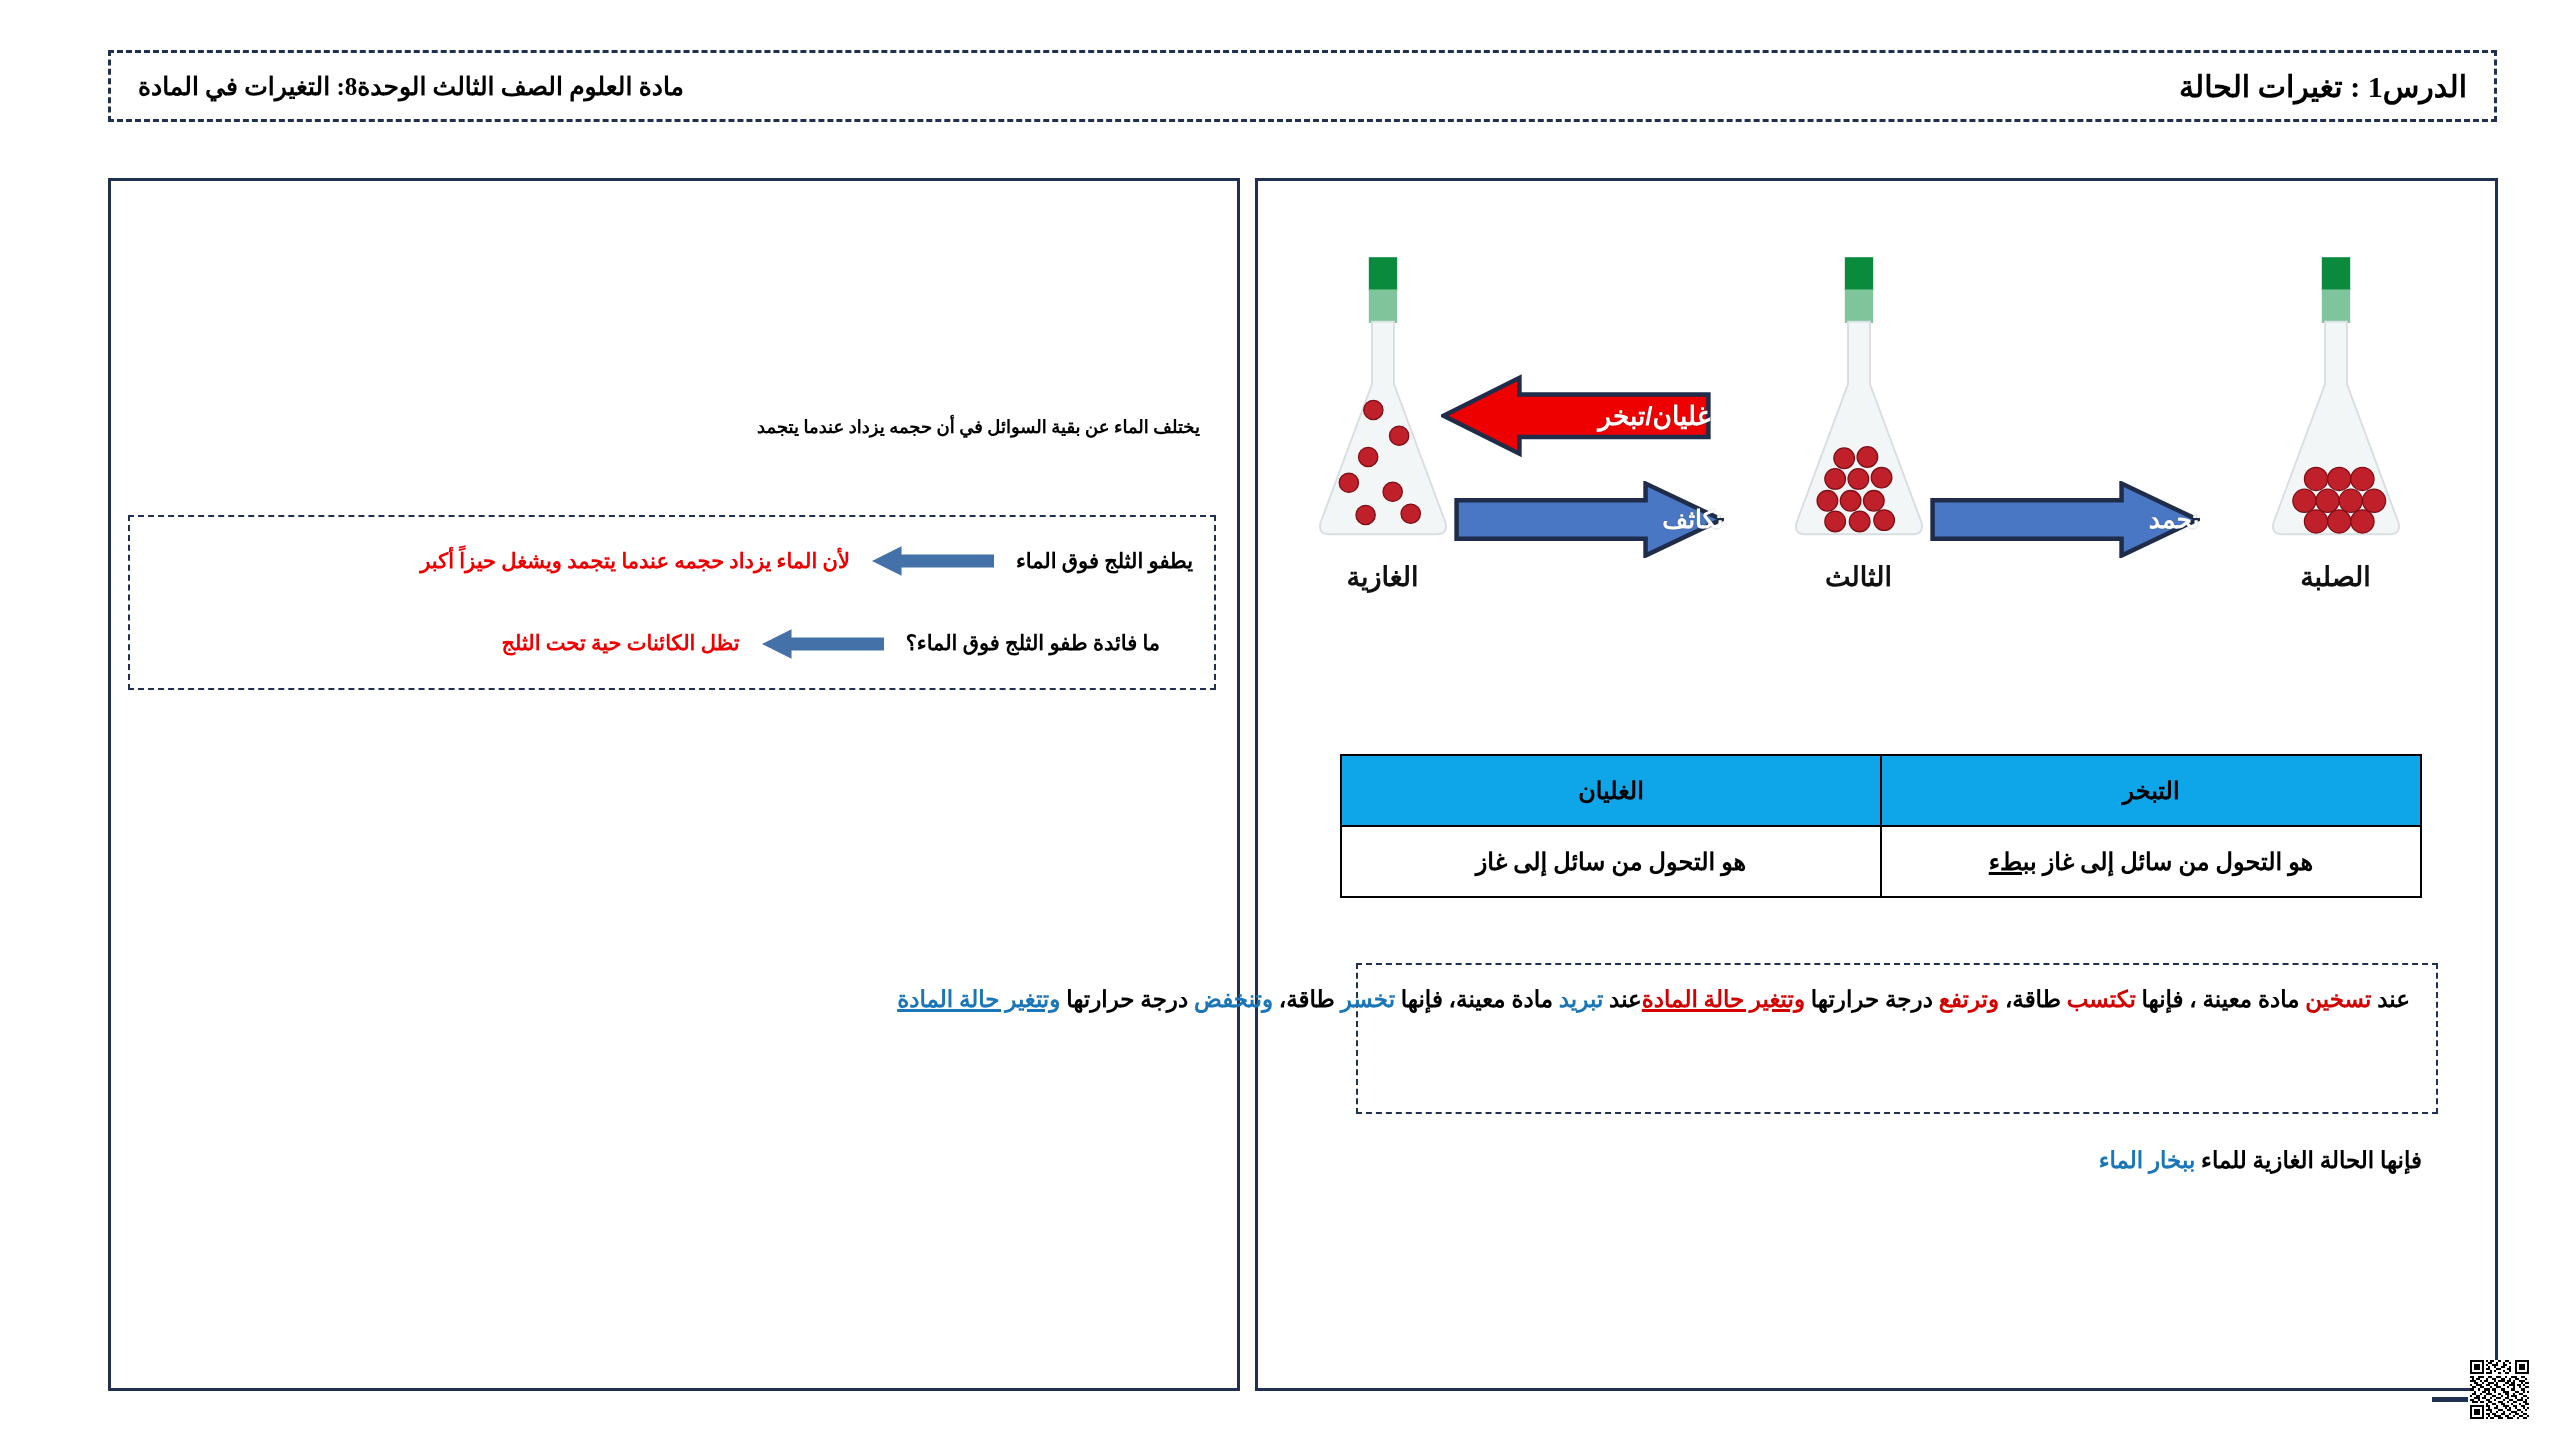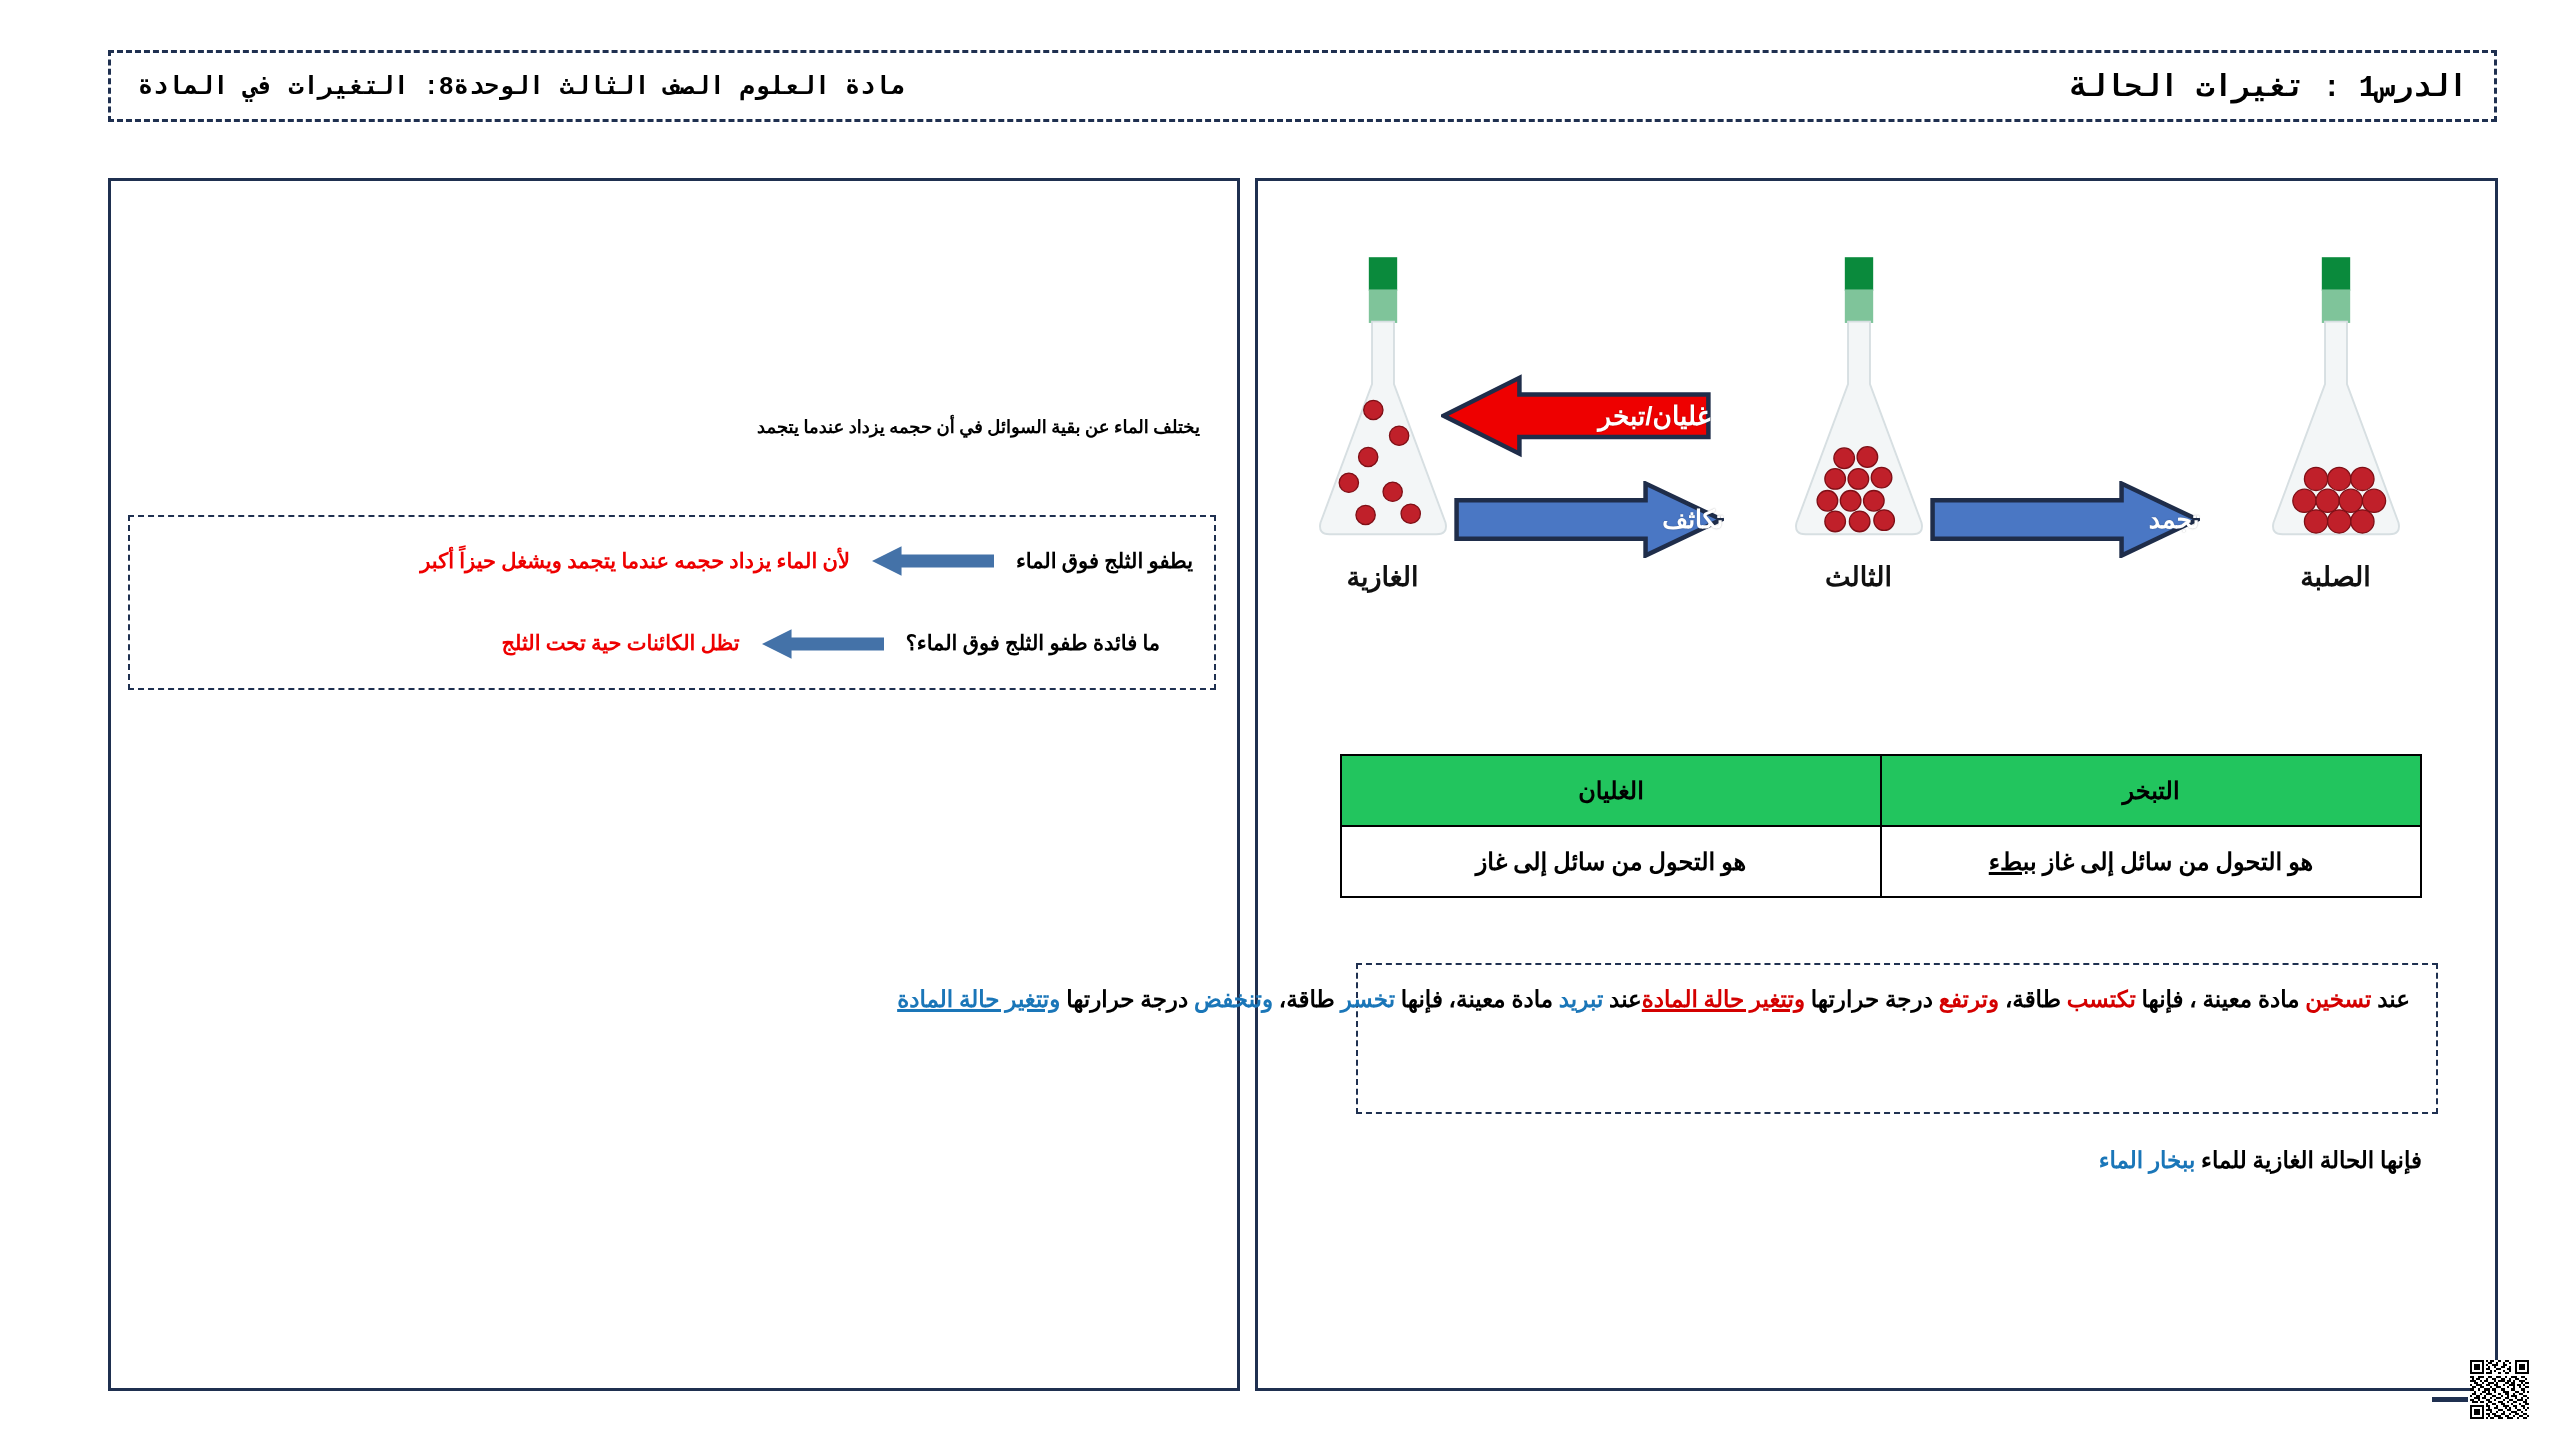--- a/index.html
+++ b/index.html
@@ -26,21 +26,20 @@
     box-sizing: border-box;
     display: flex;
     align-items: center;
     justify-content: space-between;
     padding: 0 27px;
   }
   .hdr-text {
     font-weight: bold;
     color: #000000;
     white-space: nowrap;
-    font-family: Liberation Mono, monospace;
   }
   #header-unit { font-size: 25px; }
   #header-lesson { font-size: 30px; margin-left: 39px; }
   #header-spacer { flex: 0 0 148px; }
 
   
   .panel {
     position: absolute;
     border: 3.9px solid #1f3050;
     box-sizing: border-box;
@@ -124,21 +123,21 @@
   #compare-table td {
     border: 2.6px solid #000000;
     text-align: center;
     font-size: 24px;
     font-weight: bold;
     color: #000000;
     padding: 11.6px 6.4px;
     font-family: "Liberation Serif", serif;
   }
   #compare-table .th-cell {
-    background: #22c55e;
+    background: #0ea5e9;
     height: 46px;
   }
   #compare-table .td-cell { height: 46px; }
   .uline { text-decoration: underline; text-decoration-thickness: 2.6px; }
 
   
   #note-box {
     position: absolute;
     left: 98px;
     top: 782px;

